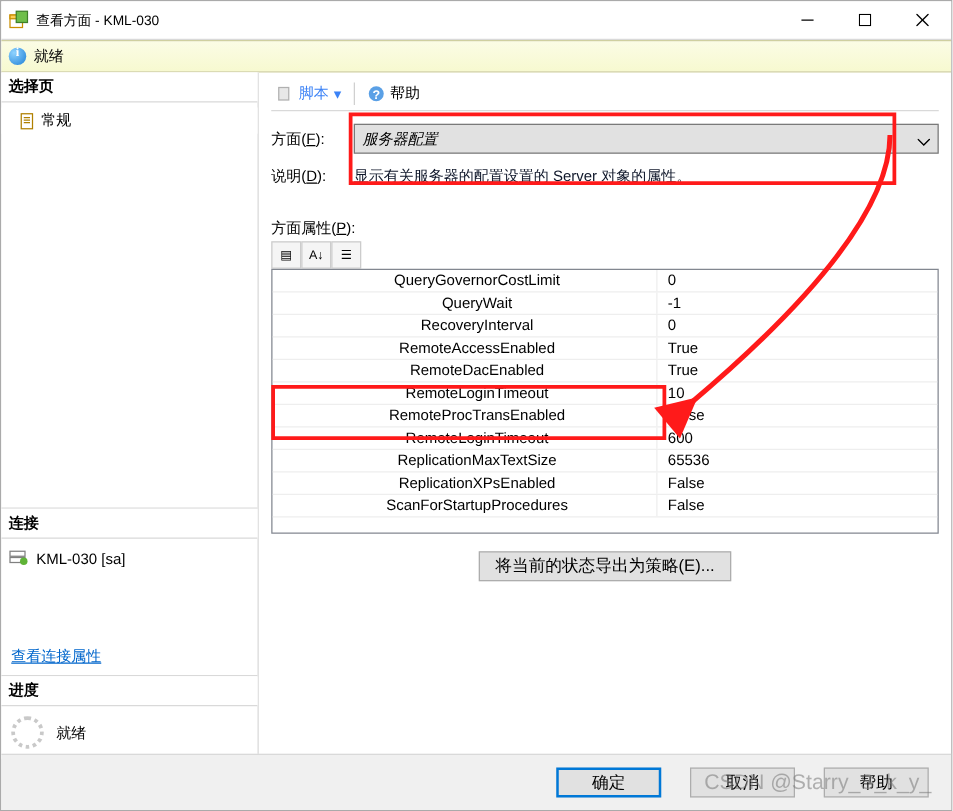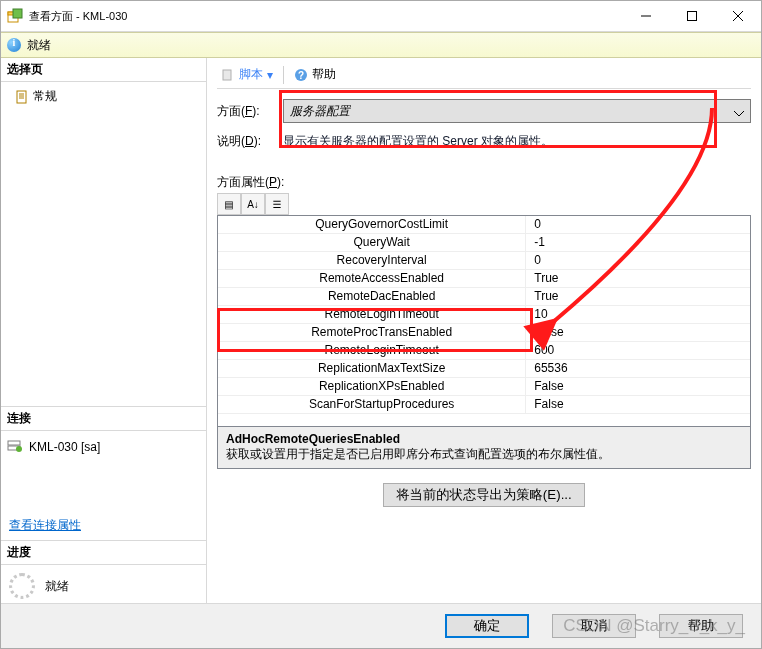--- a/index.html
+++ b/index.html
@@ -222,24 +222,20 @@
             </div>
             <div class="pg-row">
               <div class="k">ReplicationXPsEnabled</div>
               <div class="v">False</div>
             </div>
             <div class="pg-row">
               <div class="k">ScanForStartupProcedures</div>
               <div class="v">False</div>
             </div>
           </div>
-        <div class="desc-box">
-          <div class="dt">AdHocRemoteQueriesEnabled</div>
-          <div>获取或设置用于指定是否已启用即席分布式查询配置选项的布尔属性值。</div>
-        </div>
       </div>
 
       <div class="export-row">
         <button class="winbtn">将当前的状态导出为策略(E)...</button>
       </div>
 
       <div class="hl" style="left:72px;top:32px;width:432px;height:52px;"></div>
       <div class="hl" style="left:10px;top:250px;width:310px;height:38px;"></div>
       <svg class="arrow" style="left:330px;top:90px;overflow:visible" width="200" height="200">
         <defs>

